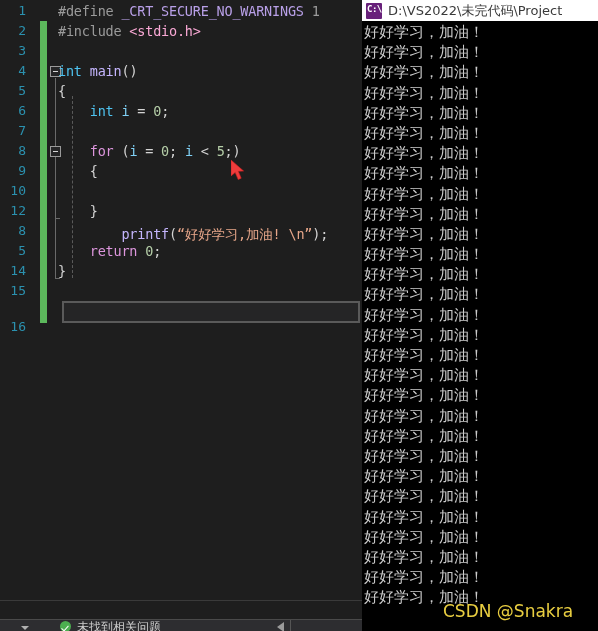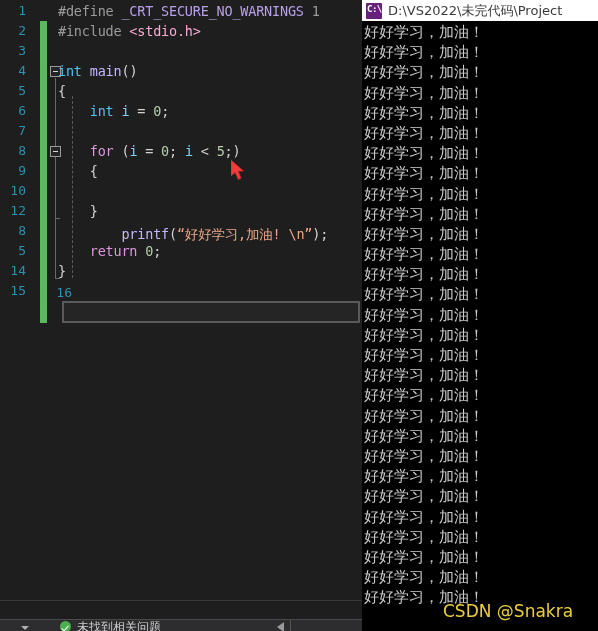--- a/index.html
+++ b/index.html
@@ -336,21 +336,21 @@
           <div class="lineno" style="top: 101px;">6</div>
           <div class="lineno" style="top: 121px;">7</div>
           <div class="lineno" style="top: 141px;">8</div>
           <div class="lineno" style="top: 161px;">9</div>
           <div class="lineno" style="top: 181px;">10</div>
           <div class="lineno" style="top: 201px;">12</div>
           <div class="lineno" style="top: 221px;">8</div>
           <div class="lineno" style="top: 241px;">5</div>
           <div class="lineno" style="top: 261px;">14</div>
           <div class="lineno" style="top: 281px;">15</div>
-          <div class="lineno" style="top: 283px; padding-left: 46px;">16</div>
+          <div class="lineno" style="top: 317px;">16</div>
         </div>
 
       <div class="change-bar" style="top:21px;height:302px;"></div>
 
       <div class="outline">
         <div class="fold-box" style="left:0px; top:66px;"></div>
         <div class="fold-line" style="left:5px; top:78px; height:200px;"></div>
         <div class="fold-elbow" style="left:5px; top:278px;"></div>
 
         <div class="fold-box" style="left:0px; top:146px;"></div>

